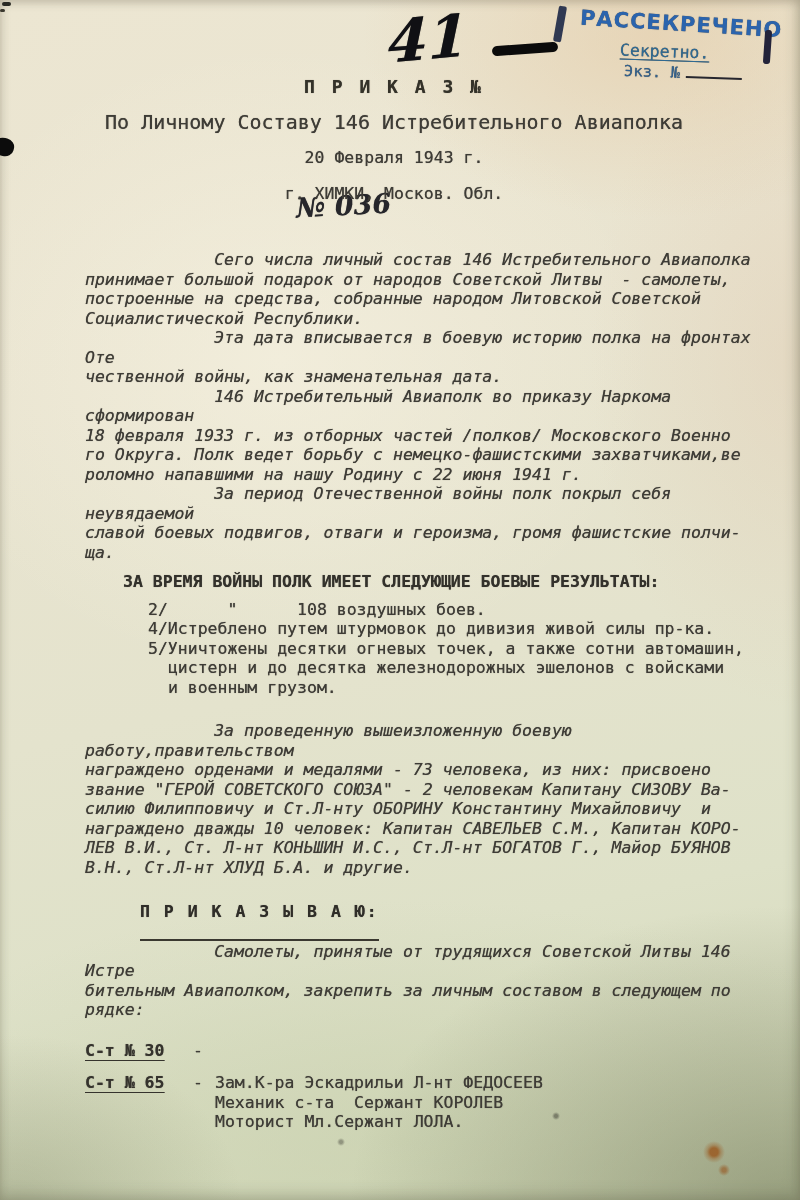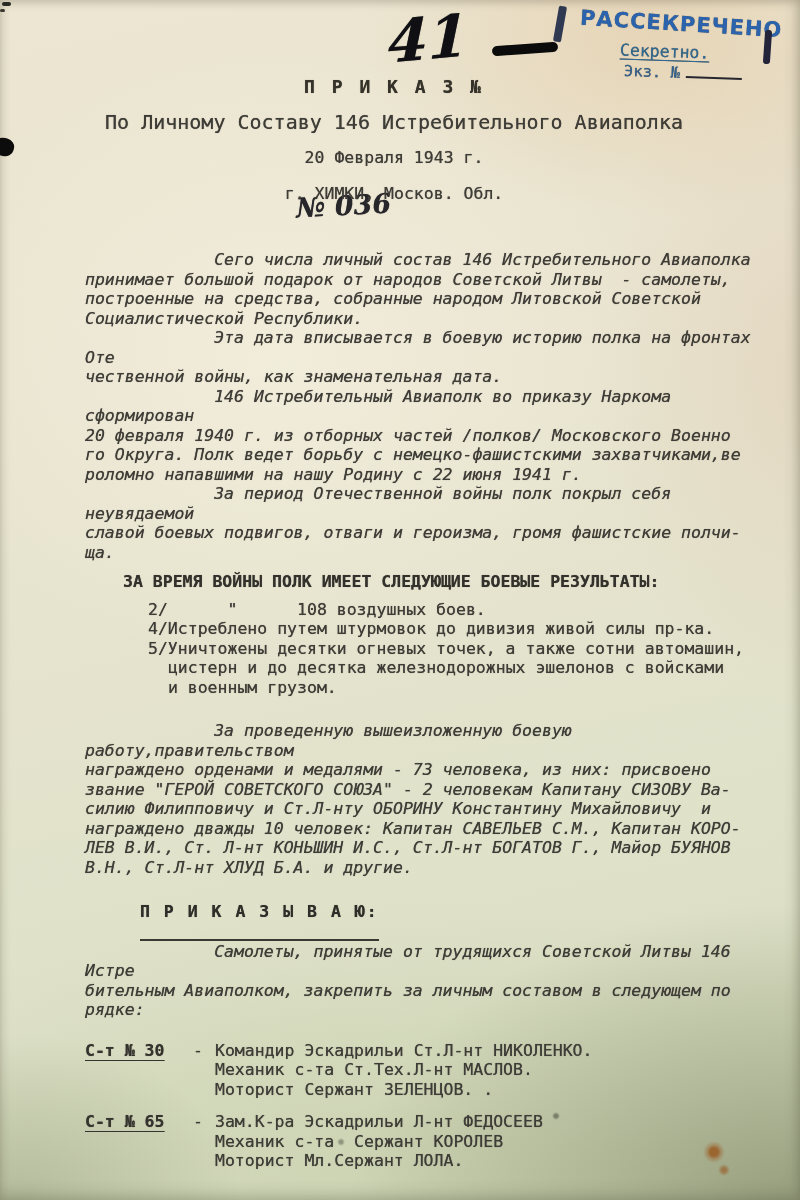--- a/index.html
+++ b/index.html
@@ -115,21 +115,21 @@
   </div>
 
   <div class="body">
     <p class="para">             Сего числа личный состав 146 Истребительного Авиаполка
 принимает большой подарок от народов Советской Литвы  - самолеты,
 построенные на средства, собранные народом Литовской Советской
 Социалистической Республики.</p>
     <p class="para">             Эта дата вписывается в боевую историю полка на фронтах Оте
 чественной войны, как знаменательная дата.</p>
     <p class="para">             146 Истребительный Авиаполк во приказу Наркома сформирован
-20 февраля 1940 г. из отборных частей /полков/ Московского Военно
+18 февраля 1933 г. из отборных частей /полков/ Московского Военно
 го Округа. Полк ведет борьбу с немецко-фашистскими захватчиками,ве
 роломно напавшими на нашу Родину с 22 июня 1941 г.</p>
     <p class="para">             За период Отечественной войны полк покрыл себя неувядаемой
 славой боевых подвигов, отваги и героизма, громя фашистские полчи-
 ща.</p>
 
     <div class="results-heading">ЗА ВРЕМЯ ВОЙНЫ ПОЛК ИМЕЕТ СЛЕДУЮЩИЕ БОЕВЫЕ РЕЗУЛЬТАТЫ:</div>
     <div class="results">
       <div class="result-item">2/      "      108 воздушных боев.</div>
       <div class="result-item">4/Истреблено путем штурмовок до дивизия живой силы пр-ка.</div>
@@ -151,23 +151,20 @@
     </div>
 
     <p class="para para-order-intro">             Самолеты, принятые от трудящихся Советской Литвы 146 Истре
 бительным Авиаполком, закрепить за личным составом в следующем по
 рядке:</p>
 
     <div class="assignments">
       <div class="assignment-row">
         <span class="aircraft">С-т № 30</span>
         <span class="dash">-</span>
-        <div class="crew">Командир Эскадрильи Ст.Л-нт НИКОЛЕНКО.
-Механик с-та Ст.Тех.Л-нт МАСЛОВ.
-Моторист Сержант ЗЕЛЕНЦОВ. .</div>
       </div>
       <div class="assignment-row">
         <span class="aircraft">С-т № 65</span>
         <span class="dash">-</span>
         <div class="crew">Зам.К-ра Эскадрильи Л-нт ФЕДОСЕЕВ
 Механик с-та  Сержант КОРОЛЕВ
 Моторист Мл.Сержант ЛОЛА.</div>
       </div>
 
     </div>

